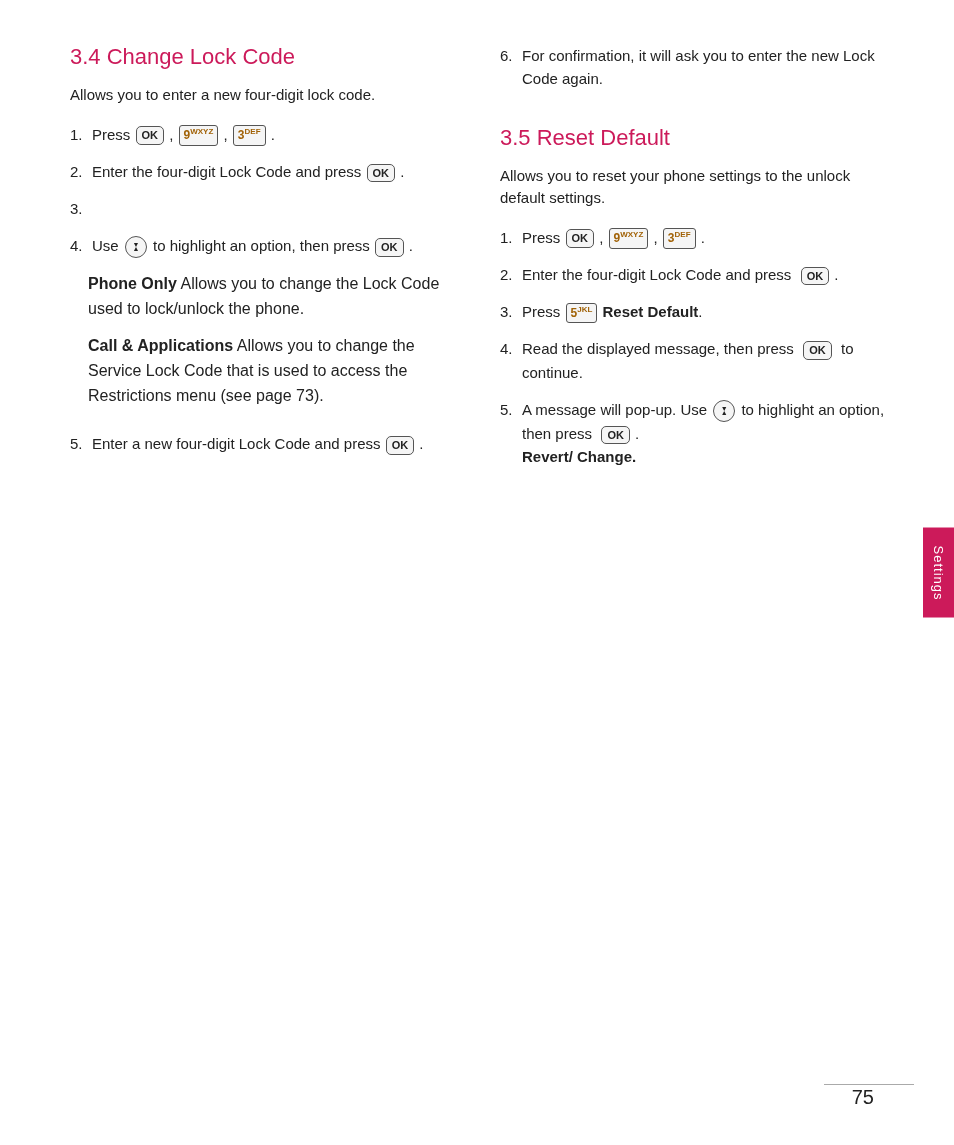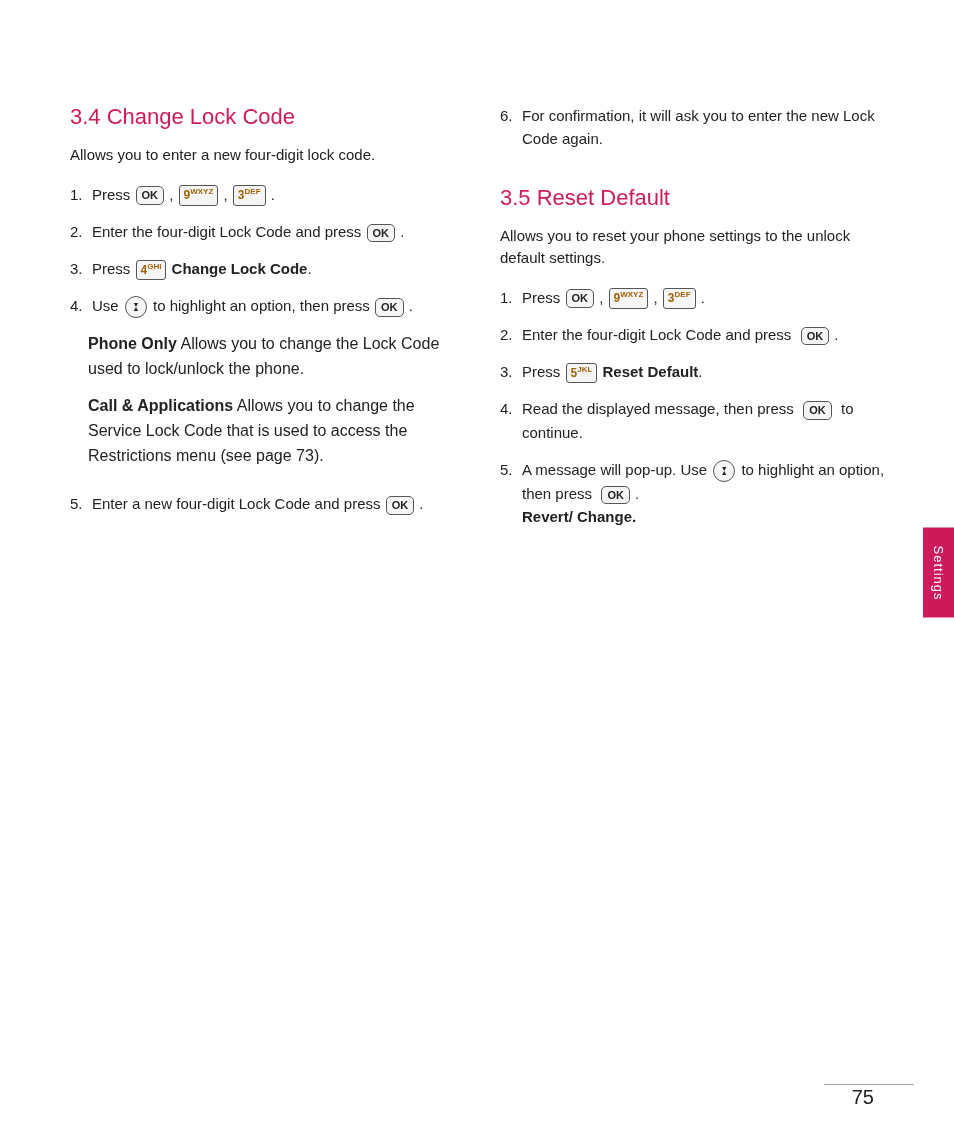--- a/index.html
+++ b/index.html
@@ -11,21 +11,21 @@
       font-family: Arial, Helvetica, sans-serif;
       font-size: 15px;
       color: #222;
       position: relative;
       overflow: hidden;
     }
 
     .page-content {
       display: flex;
       flex-direction: row;
-      padding: 104px 60px 60px 70px;
+      padding: 44px 60px 60px 70px;
       gap: 40px;
       height: 100%;
     }
 
     .left-col {
       flex: 1;
       max-width: 390px;
     }
 
     .right-col {
@@ -187,23 +187,20 @@
 
     <div class="step-row">
       <span class="step-label">2.</span>
       <span>
         Enter the four-digit Lock Code and press <span class="key-btn-ok">OK</span> .
       </span>
     </div>
 
     <div class="step-row">
       <span class="step-label">3.</span>
-      <span>
-        Press <span class="key-btn">4<sup style="font-size:8px">GHI</sup></span> <strong>Change Lock Code</strong>.
-      </span>
     </div>
 
     <div class="step-row">
       <span class="step-label">4.</span>
       <span>
         Use <span class="key-nav"></span> to highlight an option, then press <span class="key-btn-ok">OK</span> .
       </span>
     </div>
 
     <div class="sub-block" style="margin-left:18px; margin-bottom:12px;">

